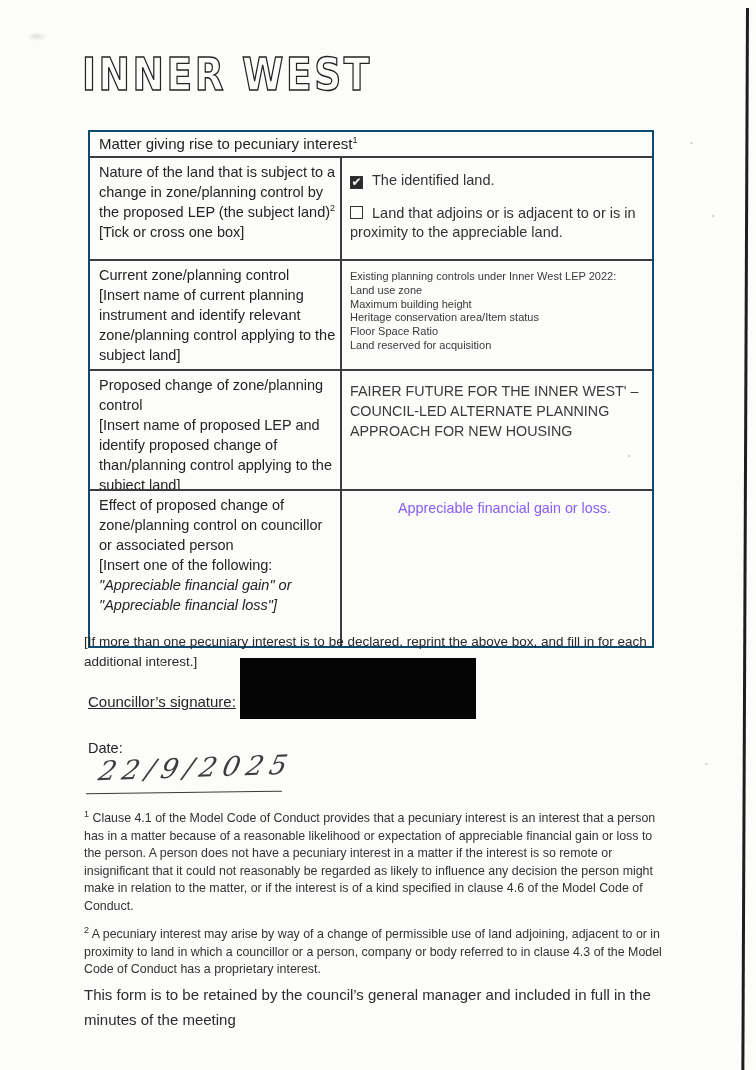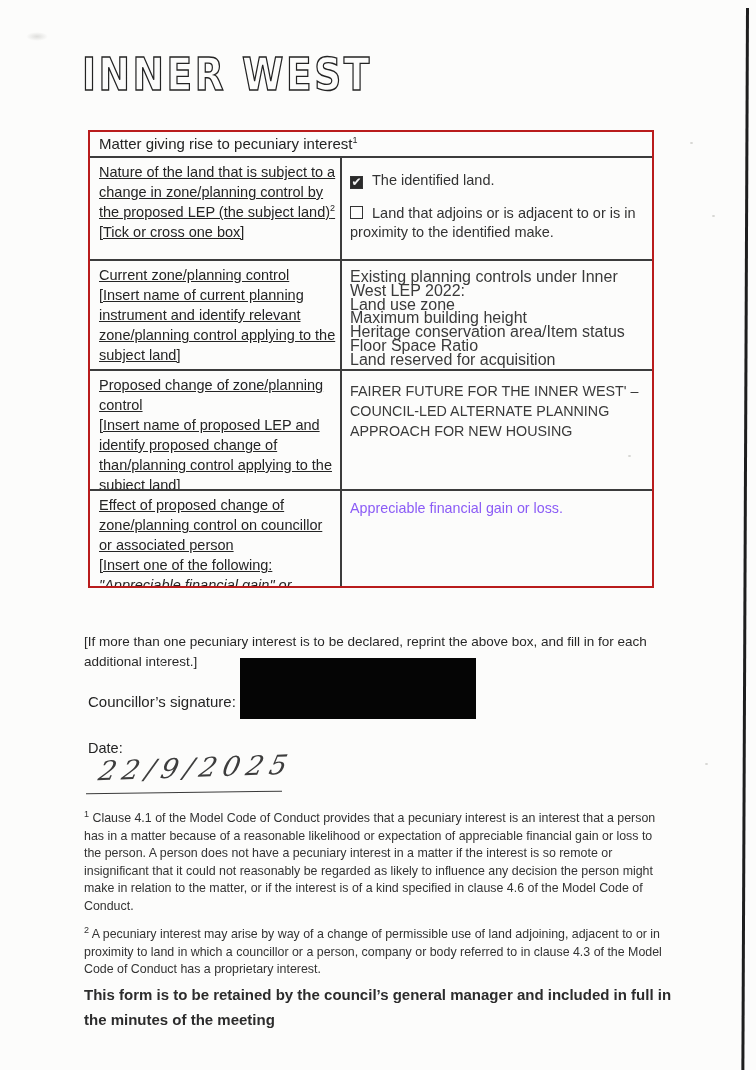--- a/index.html
+++ b/index.html
@@ -17,89 +17,88 @@
   .logo text{
     font-family:"DejaVu Sans",sans-serif;
     font-weight:bold;font-size:44px;
     fill:none;stroke:#232323;stroke-width:1.4px;
     letter-spacing:3px;
   }
 
   
   .form-table{
     position:absolute;left:88px;top:130px;width:566px;
-    border:2px solid #b91c1c;
+    border:2px solid #0c4a6e;
     box-sizing:border-box;
     background:transparent;
   }
   .t-header{
     box-sizing:border-box;height:26px;line-height:24px;
     padding:0 9px;font-size:15px;color:#242424;
     border-bottom:2px solid #3c3c3c;
   }
   .t-row{display:flex;box-sizing:border-box;border-bottom:2px solid #3c3c3c;}
   .t-row:last-child{border-bottom:none;}
   .t-cell-l{
     box-sizing:border-box;width:252px;flex:0 0 252px;
     border-right:2px solid #3c3c3c;
     padding:4px 1px 2px 9px;
     font-size:14.5px;line-height:20px;color:#242424;
     overflow:hidden;
-    text-decoration:underline;
   }
   .t-cell-r{
     box-sizing:border-box;flex:1 1 auto;
     padding:4px 8px 2px 8px;overflow:hidden;
   }
   .row-nature{height:103px;}
   .row-current{height:110px;}
   .row-proposed{height:120px;}
-  .row-effect{height:95px;}
+  .row-effect{height:155px;gap:48px;}
   sup{font-size:9px;line-height:0;}
   .instruction{display:block;}
   .italic-line{display:block;font-style:italic;}
 
   
   .cb-item{font-size:14.5px;line-height:19px;color:#333;margin-top:9px;}
   .cb-item.second{margin-top:14px;}
   .cb-box{
     display:inline-block;width:13px;height:13px;box-sizing:border-box;
     border:1.6px solid #333;vertical-align:-1px;margin-right:9px;
     font-size:12px;line-height:10px;text-align:center;font-weight:bold;color:#1c1c1c;
   }
   .cb-box.checked{background:#2a2a2a;color:#f5f5f5;}
-  .controls-list{font-size:16px;line-height:13.8px;color:#3a3a3a;padding-top:5px;}
+  .controls-list{font-size:11px;line-height:13.8px;color:#3a3a3a;padding-top:5px;}
   .proposed-text{font-size:14.3px;line-height:20px;color:#3a3a3a;padding-top:6px;width:300px;}
   .effect-text{font-size:14.3px;line-height:19px;color:#8b5cf6;padding-top:4px;}
 
   
   .reprint-note{
     position:absolute;left:84px;top:632px;width:578px;
     font-size:13.5px;line-height:19.5px;color:#282828;
   }
-  .sig-label{position:absolute;left:88px;top:693px;font-size:15px;color:#242424;}
+  .sig-label{position:absolute;left:88px;top:693px;font-size:15px;color:#242424;text-decoration:underline;}
   .sig-redaction{position:absolute;left:240px;top:658px;width:236px;height:61px;background:#050505;}
   .date-label{position:absolute;left:88px;top:740px;font-size:14.5px;color:#242424;}
   .handwriting{
     position:absolute;left:100px;top:752px;
     font-family:"DejaVu Serif","Liberation Serif",serif;
     font-style:italic;font-size:27px;color:#3d3d3d;
     letter-spacing:6px;transform:skewX(-14deg) rotate(-2deg);
   }
   .date-line{
     position:absolute;left:86px;top:792px;width:196px;height:0;
     border-top:1.6px solid #3a3a3a;transform:rotate(-0.8deg);
   }
 
   .footnote{position:absolute;left:84px;width:582px;font-size:12.4px;line-height:17.6px;color:#333;}
   .fn-1{top:810px;}
   .fn-2{top:926px;}
   .retention{
     position:absolute;left:84px;top:982px;width:588px;
-    font-size:15px;line-height:25px;color:#2c2c2c;font-weight:bold;
+    font-size:15px;line-height:25px;color:#2c2c2c;
   }
 
   
   .scan-edge{
     position:absolute;left:746px;top:8px;height:1062px;width:3px;
     background:#1e1e1e;transform:rotate(0.25deg);transform-origin:top left;
   }
   .smudge{
     position:absolute;left:26px;top:32px;width:22px;height:9px;border-radius:50%;
     background:radial-gradient(ellipse at center,#b9b9b6 0%,rgba(250,250,249,0) 70%);
@@ -130,21 +129,21 @@
     <div class="t-row row-nature">
       <div class="t-cell-l">
         <span>Nature of the land that is subject to a change in zone/planning control by the proposed LEP (the subject land)</span><sup>2</sup>
         <span class="instruction">[Tick or cross one box]</span>
       </div>
       <div class="t-cell-r">
         <div class="cb-item">
           <span class="cb-box checked">✔</span><span>The identified land.</span>
         </div>
         <div class="cb-item second">
-          <span class="cb-box"></span><span>Land that adjoins or is adjacent to or is in proximity to the identified make.</span>
+          <span class="cb-box"></span><span>Land that adjoins or is adjacent to or is in proximity to the appreciable land.</span>
         </div>
       </div>
     </div>
 
     <div class="t-row row-current">
       <div class="t-cell-l">
         <span>Current zone/planning control</span>
         <span class="instruction">[Insert name of current planning instrument and identify relevant zone/planning control applying to the subject land]</span>
       </div>
       <div class="t-cell-r">

